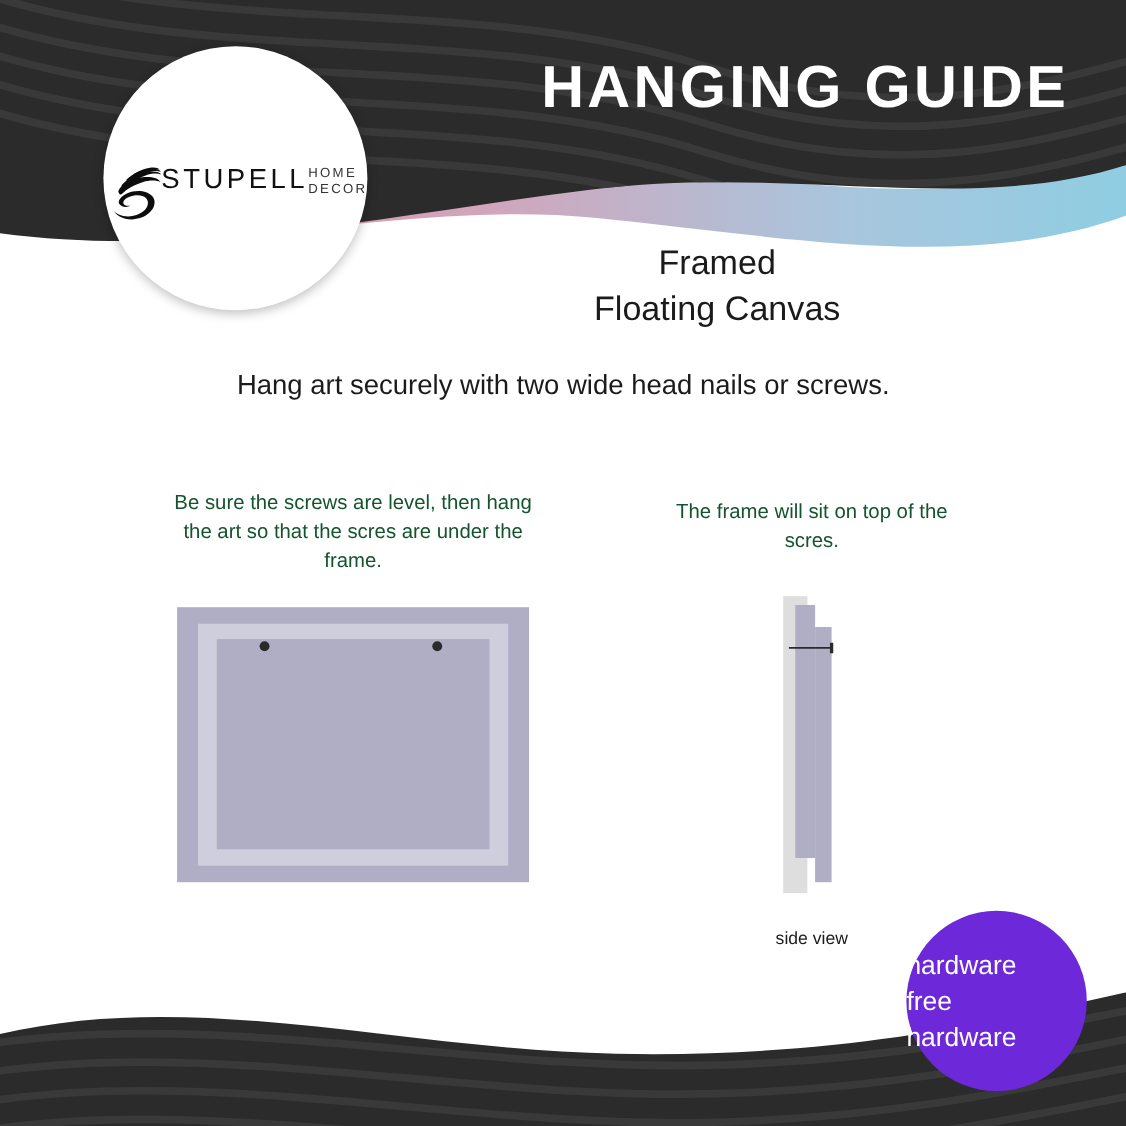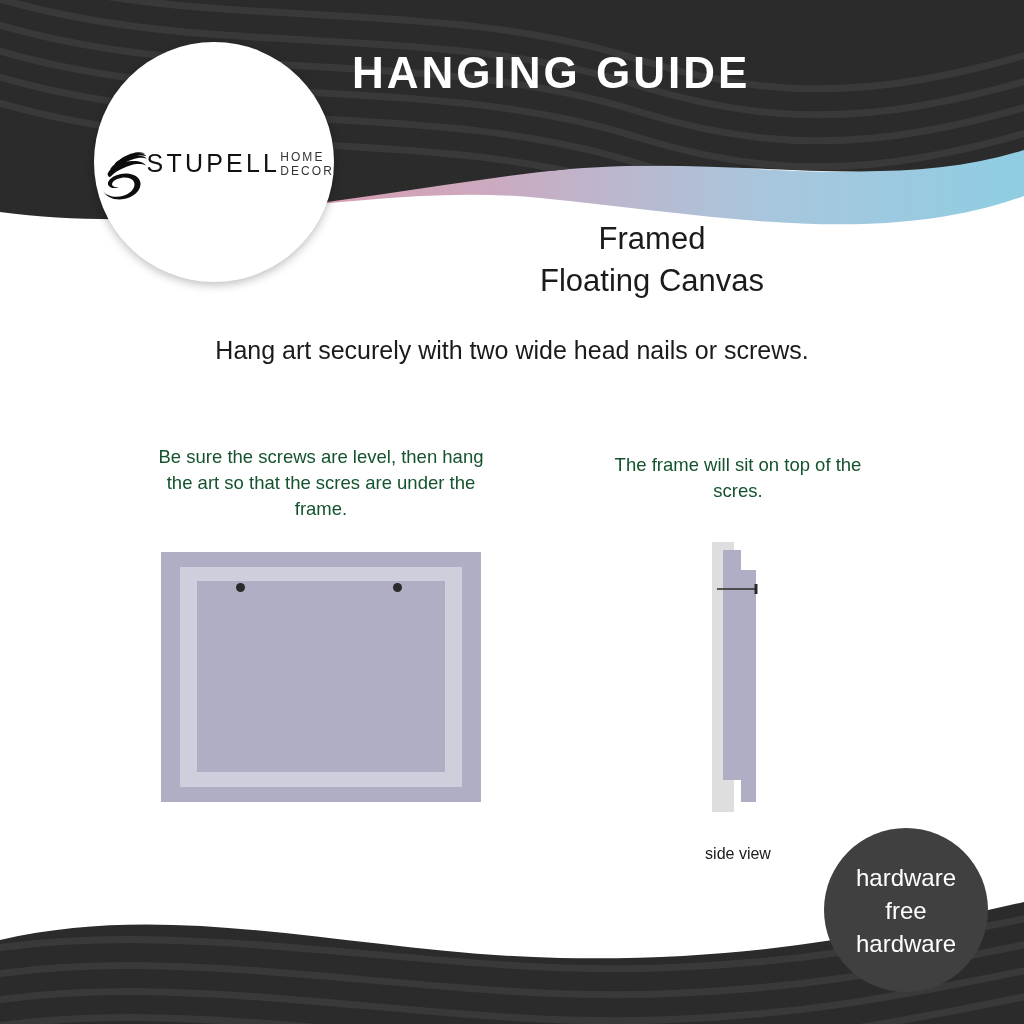--- a/index.html
+++ b/index.html
@@ -61,23 +61,23 @@
     color: #333333;
     margin-top: 4px;
   }
 
   
   #header-title {
     position: absolute;
     left: 352px;
     top: 48px;
     width: 620px;
-    text-align: left;
+    text-align: right;
     color: #ffffff;
-    font-size: 44px;
+    font-size: 54px;
     font-weight: 700;
     letter-spacing: 3px;
   }
 
   
   #product-name {
     position: absolute;
     left: 352px;
     top: 218px;
     width: 600px;
@@ -186,25 +186,25 @@
   }
 
   
   #hardware-badge {
     position: absolute;
     left: 824px;
     top: 828px;
     width: 164px;
     height: 164px;
     border-radius: 50%;
-    background: #404040;
+    background: #6d28d9;
     color: #ffffff;
     display: flex;
     flex-direction: column;
-    align-items: center;
+    align-items: flex-start;
     justify-content: center;
     font-size: 24px;
     line-height: 33px;
     text-align: center;
   }
 </style>
 </head>
 <body>
 
 <div id="page">

